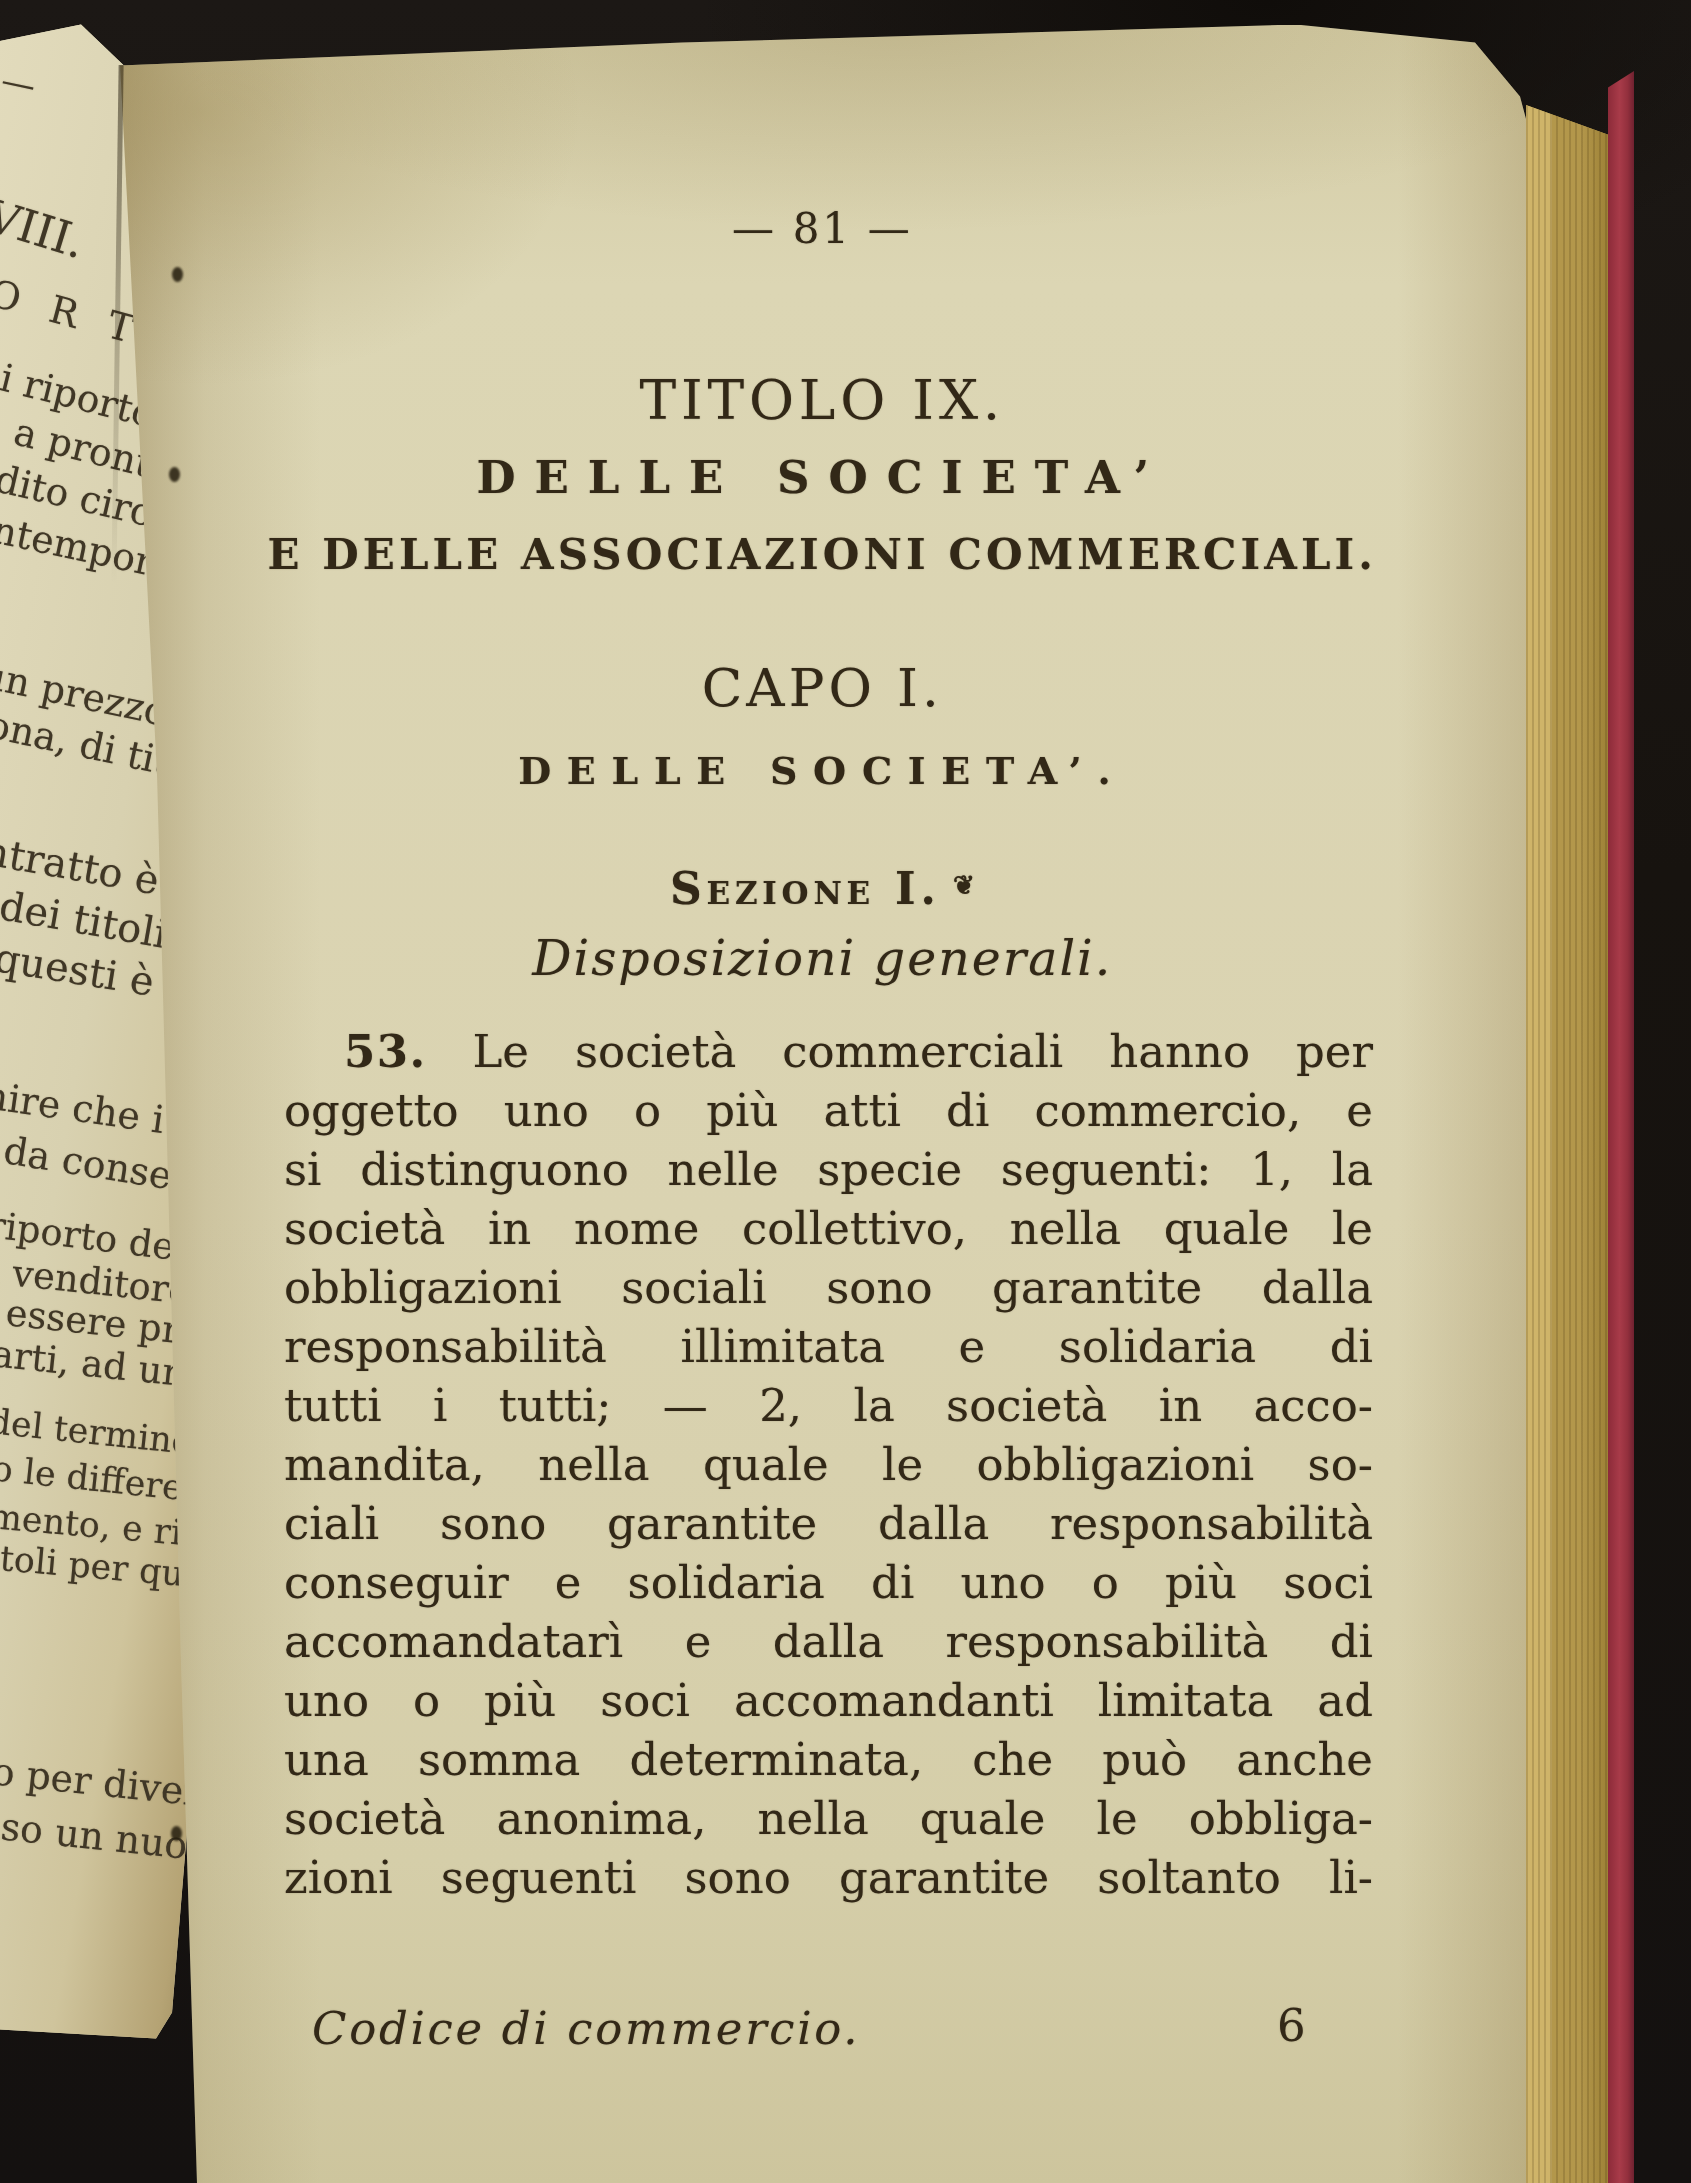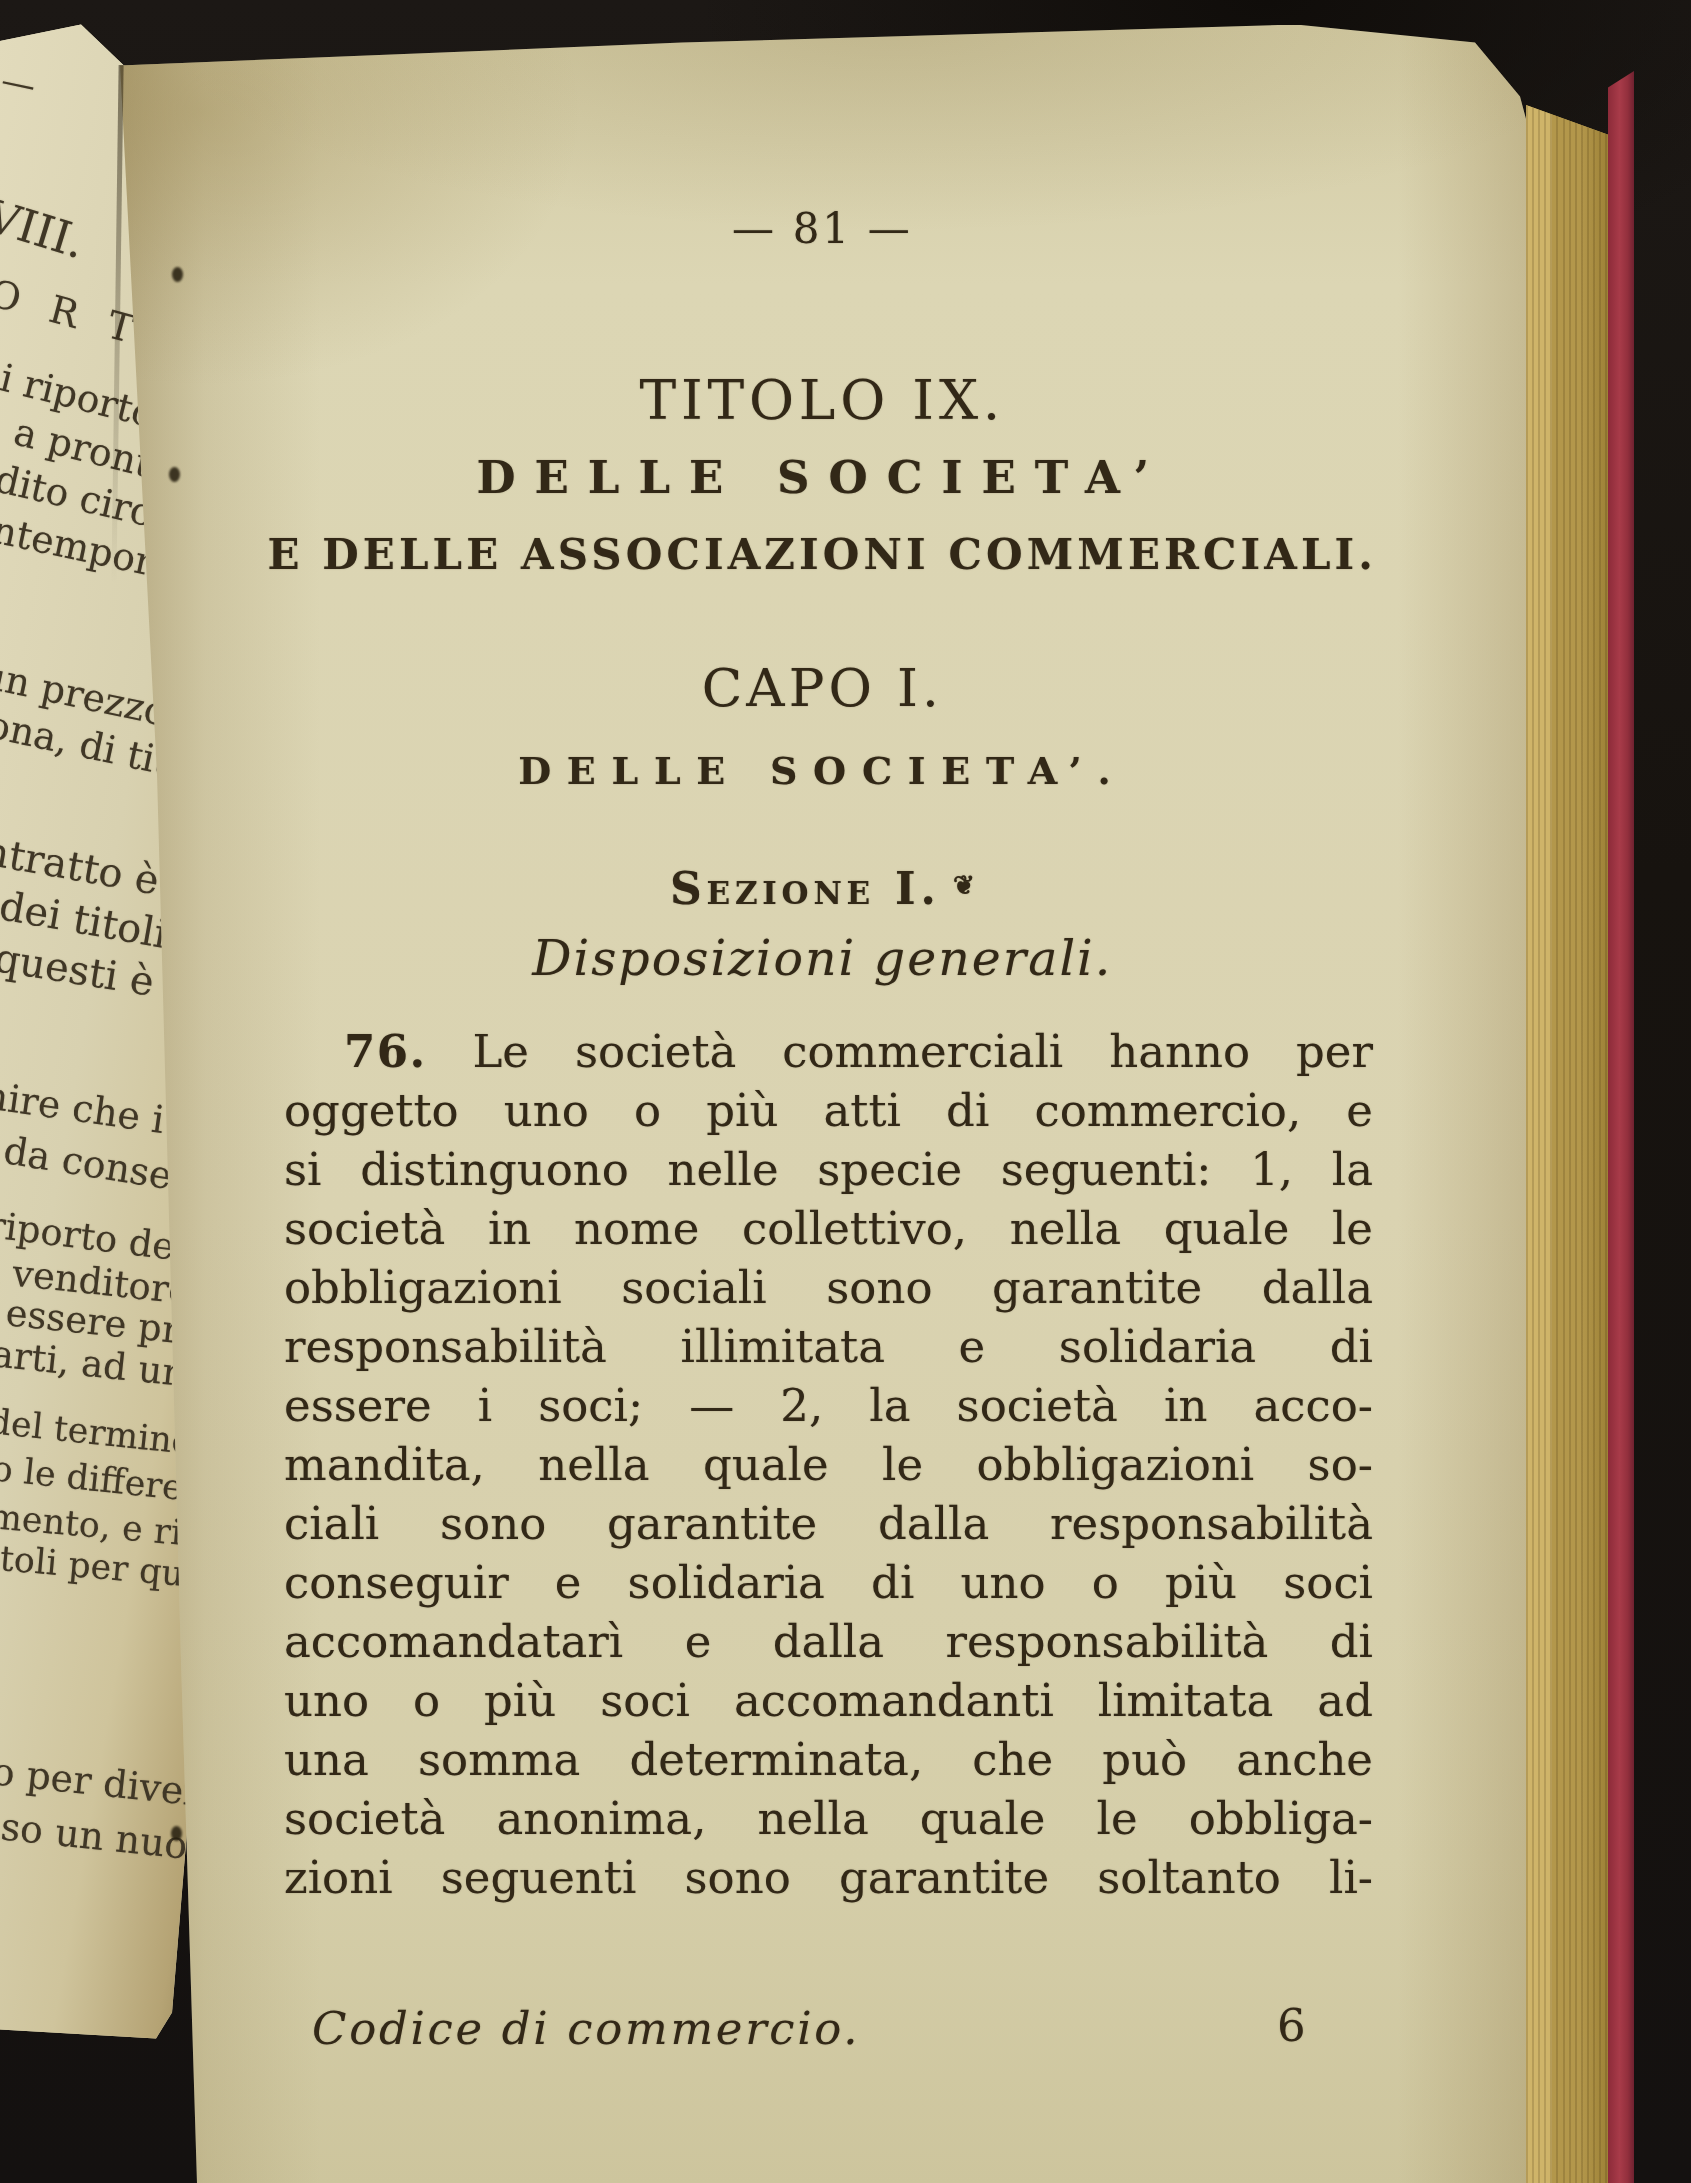--- a/index.html
+++ b/index.html
@@ -135,27 +135,27 @@
 
     <div class="center-line chapter ink">CAPO I.</div>
     <div class="center-line chapter-sub ink">DELLE SOCIETA’.</div>
 
     <div class="center-line section ink">
       <span>Sezione I.</span><span class="orn">❦</span>
     </div>
     <div class="center-line section-sub ink">Disposizioni generali.</div>
 
     <div class="body-block">
-      <div class="bline first"><span class="art-num">76.</span> <span>Le società commerciali hanno per</span></div>
+      <div class="bline first"><span class="art-num">53.</span> <span>Le società commerciali hanno per</span></div>
       <div class="bline">oggetto uno o più atti di commercio, e</div>
       <div class="bline">si distinguono nelle specie seguenti: 1, la</div>
       <div class="bline">società in nome collettivo, nella quale le</div>
       <div class="bline">obbligazioni sociali sono garantite dalla</div>
       <div class="bline">responsabilità illimitata e solidaria di</div>
-      <div class="bline">essere i soci; — 2, la società in acco-</div>
+      <div class="bline">tutti i tutti; — 2, la società in acco-</div>
       <div class="bline">mandita, nella quale le obbligazioni so-</div>
       <div class="bline">ciali sono garantite dalla responsabilità</div>
       <div class="bline">conseguir e solidaria di uno o più soci</div>
       <div class="bline">accomandatarì e dalla responsabilità di</div>
       <div class="bline">uno o più soci accomandanti limitata ad</div>
       <div class="bline">una somma determinata, che può anche</div>
       <div class="bline">società anonima, nella quale le obbliga-</div>
       <div class="bline">zioni seguenti sono garantite soltanto li-</div>
     </div>
 

